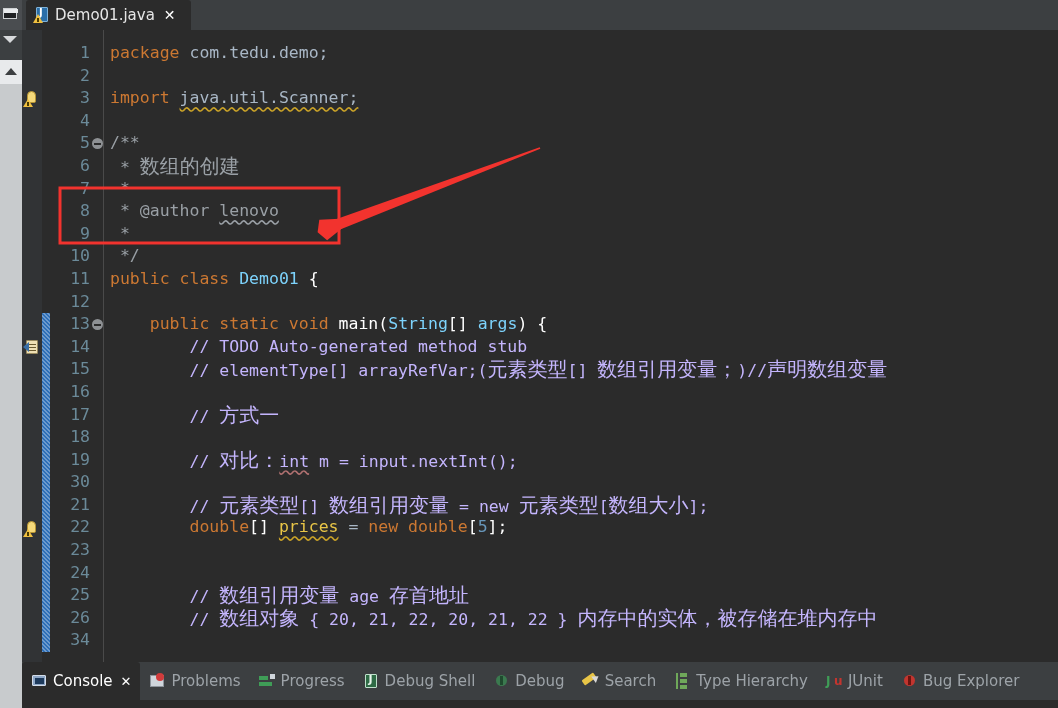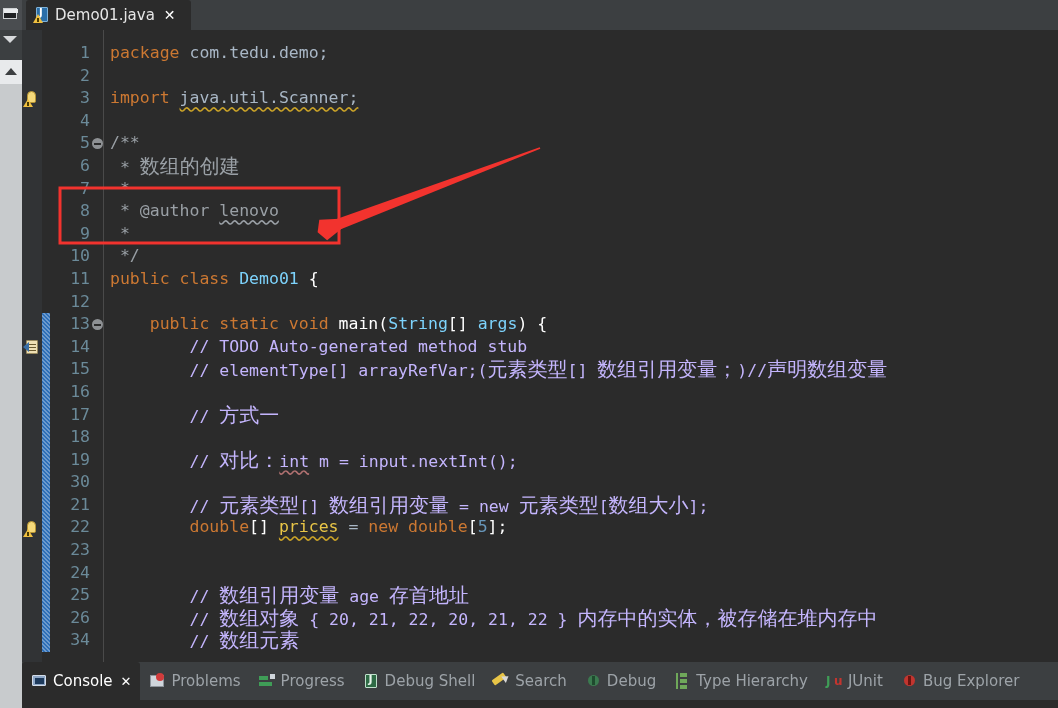--- a/index.html
+++ b/index.html
@@ -190,21 +190,21 @@
           <div class="ln"><span class="num">17</span><span class="txt"><span class="cmt">        // </span><span class="cmt cn">方式一</span></span></div>
           <div class="ln"><span class="num">18</span></div>
           <div class="ln"><span class="num">19</span><span class="txt"><span class="cmt">        // </span><span class="cmt cn">对比：</span><span class="cmt wavy">int</span><span class="cmt"> m = input.nextInt();</span></span></div>
           <div class="ln"><span class="num">30</span><span class="txt"></span></div>
           <div class="ln"><span class="num">21</span><span class="txt"><span class="cmt">        // </span><span class="cmt cn">元素类型</span><span class="cmt">[] </span><span class="cmt cn">数组引用变量</span><span class="cmt"> = new </span><span class="cmt cn">元素类型</span><span class="cmt">[</span><span class="cmt cn">数组大小</span><span class="cmt">];</span></span></div>
           <div class="ln"><span class="num">22</span><span class="txt"><span class="plain">        </span><span class="kw">double</span><span class="br">[]</span><span class="plain"> </span><span class="fld wavy-y">prices</span><span class="plain"> = </span><span class="kw">new</span><span class="plain"> </span><span class="kw">double</span><span class="br">[</span><span class="num-lit">5</span><span class="br">];</span></span></div>
           <div class="ln"><span class="num">23</span><span class="txt"></span></div>
           <div class="ln"><span class="num">24</span></div>
           <div class="ln"><span class="num">25</span><span class="txt"><span class="cmt">        // </span><span class="cmt cn">数组引用变量</span><span class="cmt"> age </span><span class="cmt cn">存首地址</span></span></div>
           <div class="ln"><span class="num">26</span><span class="txt"><span class="cmt">        // </span><span class="cmt cn">数组对象</span><span class="cmt"> { 20, 21, 22, 20, 21, 22 } </span><span class="cmt cn">内存中的实体，被存储在堆内存中</span></span></div>
-          <div class="ln"><span class="num">34</span><span class="txt"><span class="cmt">        // </span><span class="cmt cn">数组元素</span></span></div>
+          <div class="ln"><span class="num">34</span></div>
         </div>
     <div class="gico warnbulb" style="top: 60.2px;">
           <span class="b"></span>
           <span class="t"></span>
         </div>
         <div class="gico todo" style="top: 308.8px;">
           <span class="p"></span>
           <span class="q"></span>
         </div>
         <div class="gico warnbulb" style="top: 489.6px;">
@@ -241,28 +241,28 @@
           <span class="bico"><span class="ic-progress"><span class="g1"></span><span class="g2"></span><span class="g3"></span></span></span>
           <span>Progress</span>
         </div>
         <div class="btab">
           <span class="bico">
             <span class="ic-dshell" style="position:absolute;left:2px;top:1px;width:12px;height:14px;"></span>
           </span>
           <span>Debug Shell</span>
         </div>
         <div class="btab">
+          <span class="bico"><span class="ic-bug"><span class="body"></span></span></span>
+          <span>Debug</span>
+        </div>
+        <div class="btab">
           <span class="bico"><span class="ic-search"><span class="pen"></span><span class="tip"></span></span></span>
           <span>Search</span>
         </div>
         <div class="btab">
-          <span class="bico"><span class="ic-bug"><span class="body"></span></span></span>
-          <span>Debug</span>
-        </div>
-        <div class="btab">
           <span class="bico"><span class="ic-hier"><span class="l"></span><span class="b b1"></span><span class="b b2"></span><span class="b b3"></span></span></span>
           <span>Type Hierarchy</span>
         </div>
         <div class="btab">
           <span class="bico"><span class="ic-junit"><span class="j">J</span><span class="u">u</span></span></span>
           <span>JUnit</span>
         </div>
         <div class="btab">
           <span class="bico"><span class="ic-bugred"><span class="body"></span></span></span>
           <span>Bug Explorer</span>

